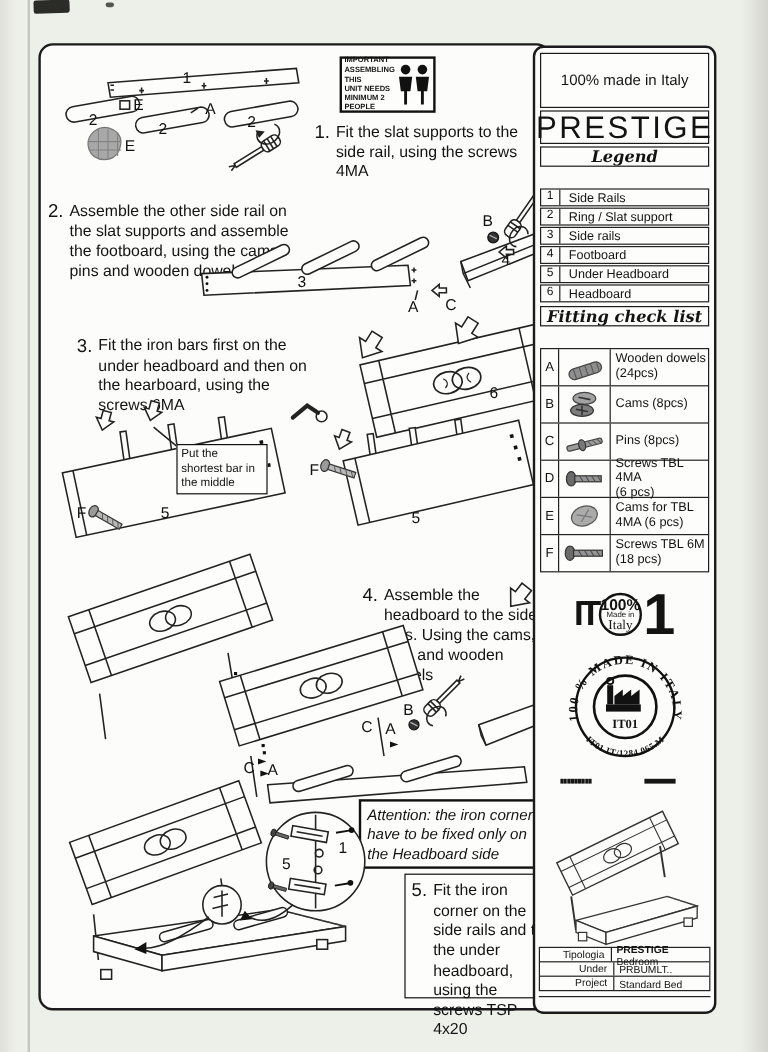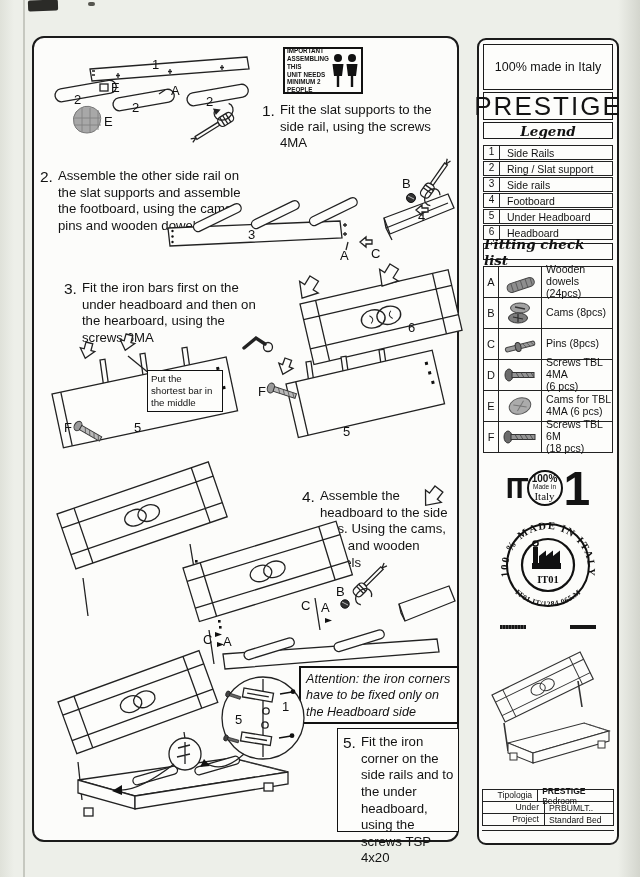--- a/index.html
+++ b/index.html
@@ -5,21 +5,21 @@
   html,body{margin:0;padding:0;background:#d8dad2;}
   .page{position:relative;width:640px;height:877px;margin:0 auto;overflow:hidden;
         background:linear-gradient(90deg,#dfe1d9 0,#edefe9 14px,#edefe9 618px,#d3d5cd 640px);
         font-family:"Liberation Sans",sans-serif;color:#131313;}
   .scan-line-left{position:absolute;left:23px;top:0;width:2px;height:877px;background:#c6c8c0;}
   .scan-smudge{position:absolute;left:28px;top:0;width:30px;height:11px;background:#2b2b28;border-radius:2px;transform:rotate(-2deg);}
   .scan-speck{position:absolute;left:88px;top:2px;width:7px;height:4px;background:#55554f;border-radius:2px;}
 
   .panel{position:absolute;background:#fcfcfa;border:2px solid #1b1b1b;box-sizing:border-box;}
   .main-panel{left:32px;top:36px;width:427px;height:806px;border-radius:12px;}
-  .right-panel{left:477px;top:38px;width:142px;height:807px;border-radius:9px;padding:0 3px;}
+  .right-panel{left:444px;top:38px;width:153px;height:807px;border-radius:9px;padding:0 3px;}
 
   svg{position:absolute;overflow:visible;}
   svg .ln{stroke:#222;fill:none;stroke-width:1.3px;}
   svg .wh{fill:#fdfdfb;stroke:#222;stroke-width:1.3px;}
   svg text.lbl{font:13px "Liberation Sans",sans-serif;fill:#111;stroke:none;}
 
   .d1{left:6px;top:4px;width:252px;height:126px;}
   .d2{left:116px;top:120px;width:308px;height:124px;}
   .d3{left:4px;top:224px;width:420px;height:218px;}
   .d4{left:3px;top:444px;width:421px;height:214px;}
@@ -47,37 +47,37 @@
   .step5box{position:absolute;left:303px;top:690px;width:122px;height:104px;border:1.5px solid #111;
            background:#fdfdfb;box-sizing:border-box;padding:5px 2px 0 5px;}
   .step5box .step{position:static;}
 
   
   .rp-box{border:1.5px solid #1b1b1b;background:#fdfdfb;box-sizing:border-box;}
   .made-in{margin:4px 1px 2px;height:46px;display:flex;align-items:center;justify-content:center;font-size:12.5px;}
   .brand{margin:0 1px 2px;height:28px;display:flex;align-items:center;justify-content:center;
          font-size:26px;letter-spacing:2px;font-weight:400;}
   .brand::first-letter{font-size:32px;}
-  .sec-title{margin:0 1px 6px;height:17px;display:flex;align-items:center;justify-content:center;
+  .sec-title{margin:0 1px 18px;height:17px;display:flex;align-items:center;justify-content:center;
          font-family:"DejaVu Serif",serif;font-style:italic;font-weight:bold;font-size:13.5px;}
   .legend-row{margin:0 1px 1px;height:13px;display:flex;align-items:center;border:1px solid #222;background:#fdfdfb;}
   .legend-row .n{width:15px;text-align:center;font-size:10px;border-right:1px solid #222;align-self:stretch;line-height:12px;}
   .legend-row .lab{font-size:10.5px;padding-left:7px;}
   .fit-table{margin:1px 1px 0;border:1.5px solid #222;background:#fdfdfb;}
   .fit-row{display:flex;align-items:center;border-bottom:1px solid #222;height:30px;}
   .fit-row:last-child{border-bottom:none;}
   .fit-row .k{width:14px;text-align:center;font-size:11px;border-right:1px solid #222;align-self:stretch;display:flex;align-items:center;justify-content:center;}
   .fit-row .ic{width:42px;display:flex;align-items:center;justify-content:center;align-self:stretch;border-right:1px solid #222;}
   .fit-row .ic svg{position:static;}
   .fit-row .lab{flex:1;font-size:10.6px;line-height:1.12;padding-left:4px;white-space:pre-line;}
   .it01{margin-top:10px;display:flex;align-items:center;justify-content:center;height:50px;}
   .it01 .it{font-size:29px;font-weight:bold;letter-spacing:-3px;}
   .it01 .badge{width:36px;height:36px;border:2px solid #111;border-radius:50%;margin:0 1px;box-sizing:border-box;
        display:flex;flex-direction:column;align-items:center;justify-content:center;line-height:1;}
-  .it01 .badge .b1{font-size:10px;font-weight:bold;text-align:center;}
+  .it01 .badge .b1{font-size:13px;font-weight:bold;text-align:center;}
   .it01 .badge .b2{font-size:6.5px;}
   .it01 .badge .b3{font-size:11px;font-family:"Liberation Serif",serif;}
   .it01 .one{font-size:48px;font-weight:bold;}
   .code{text-align:center;font-size:11px;letter-spacing:2.5px;margin-top:2px;}
   .stamp{position:static;display:block;margin:6px auto 0;}
   .dashes{position:relative;height:8px;margin-top:4px;}
   .dashes span{position:absolute;top:2px;height:4px;background:#161616;}
   .dash1{left:18px;width:26px;background:repeating-linear-gradient(90deg,#161616 0 2px,#555 2px 3px)!important;}
   .dash2{left:88px;width:26px;}
   .bed-mini{position:static;display:block;margin:4px auto 0;}

